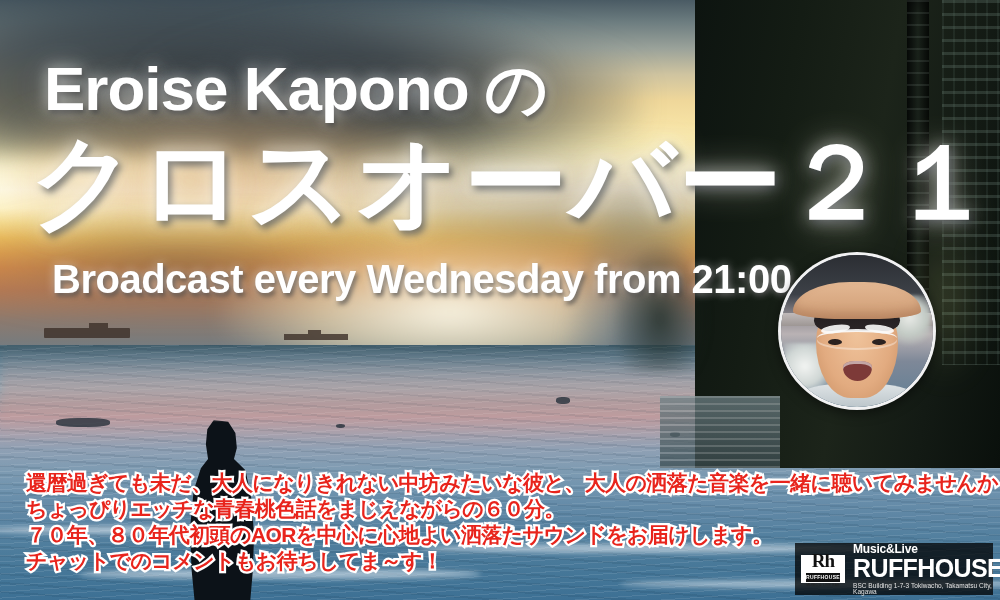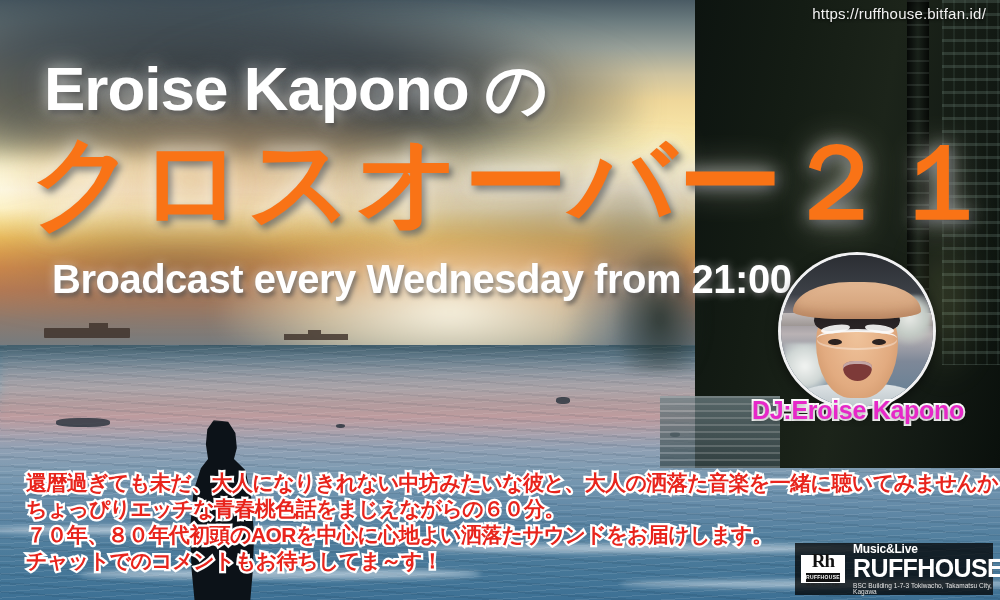--- a/index.html
+++ b/index.html
@@ -224,21 +224,21 @@
     font-size:62px;font-weight:bold;color:#ffffff;
     letter-spacing:-1px;line-height:1;
     text-shadow:
       0 0 14px rgba(255,255,255,.55),
       2px 3px 5px rgba(40,40,40,.75),
       0 0 28px rgba(255,255,255,.35);
     white-space:nowrap;
   }
   .title-line2{
     position:absolute;left:30px;top:128px;
-    font-size:104px;font-weight:bold;color:#f97316;
+    font-size:104px;font-weight:bold;color:#ffffff;
     letter-spacing:2px;line-height:1.05;
     text-shadow:
       0 0 18px rgba(255,255,255,.6),
       3px 4px 7px rgba(30,35,40,.7),
       0 0 36px rgba(255,250,220,.45);
     white-space:nowrap;
   }
   .subtitle{
     position:absolute;left:52px;top:257px;
     font-size:40px;font-weight:bold;color:#ffffff;
@@ -430,21 +430,20 @@
 
     <div class="tower">
       <div class="tower-windows"></div>
       <div class="tower-curve"></div>
       <div class="tower-glow"></div>
     </div>
     <div class="palm"></div>
     <div class="lowrise"></div>
   </div>
 
-  <div class="url">https://ruffhouse.bitfan.id/</div>
 
   <div class="title-block">
     <div class="title-line1">Eroise Kapono の</div>
     <div class="title-line2">クロスオーバー２１</div>
     <div class="subtitle">Broadcast every Wednesday from 21:00</div>
   </div>
 
   <div class="dj-photo">
     <div class="room"></div>
     <div class="shelf"></div>
@@ -455,21 +454,20 @@
     <div class="hair"></div>
     <div class="arm"></div>
     <div class="brow-l"></div>
     <div class="brow-r"></div>
     <div class="glasses"></div>
     <div class="eye-l"></div>
     <div class="eye-r"></div>
     <div class="mouth"></div>
   </div>
 
-  <div class="dj-name">DJ:Eroise Kapono</div>
 
   <div class="body-copy">
     <div class="bline">還暦過ぎても未だ、大人になりきれない中坊みたいな彼と、大人の洒落た音楽を一緒に聴いてみませんか？</div>
     <div class="bline">ちょっぴりエッチな青春桃色話をまじえながらの６０分。</div>
     <div class="bline">７０年、８０年代初頭のAORを中心に心地よい洒落たサウンドをお届けします。</div>
     <div class="bline">チャットでのコメントもお待ちしてま～す！</div>
   </div>
 
   <div class="logo-panel">
     <div class="logo-mark">

